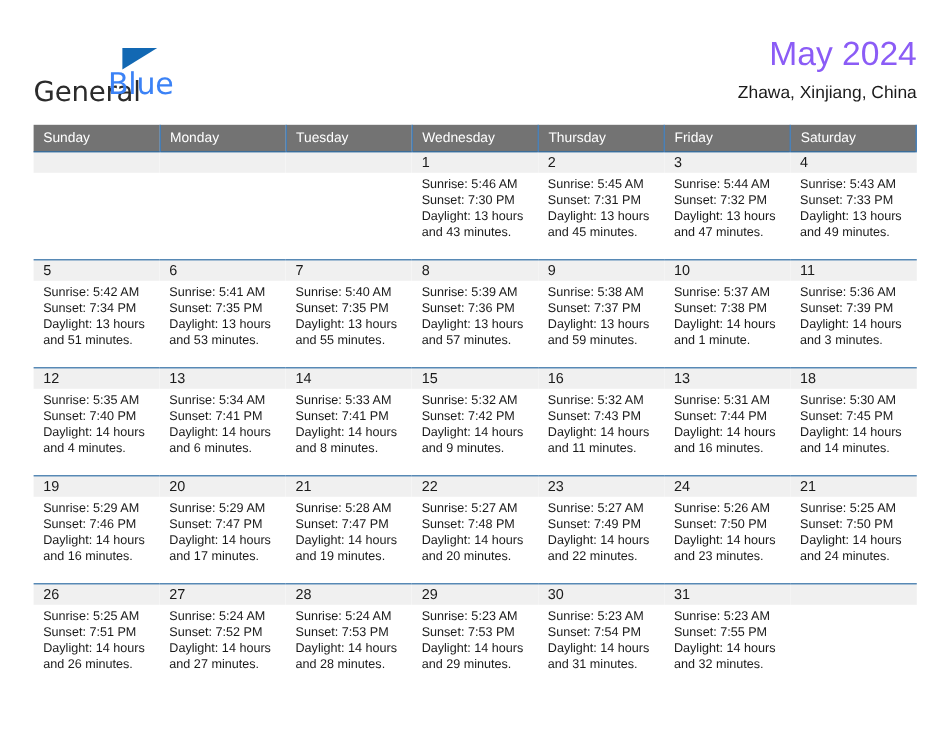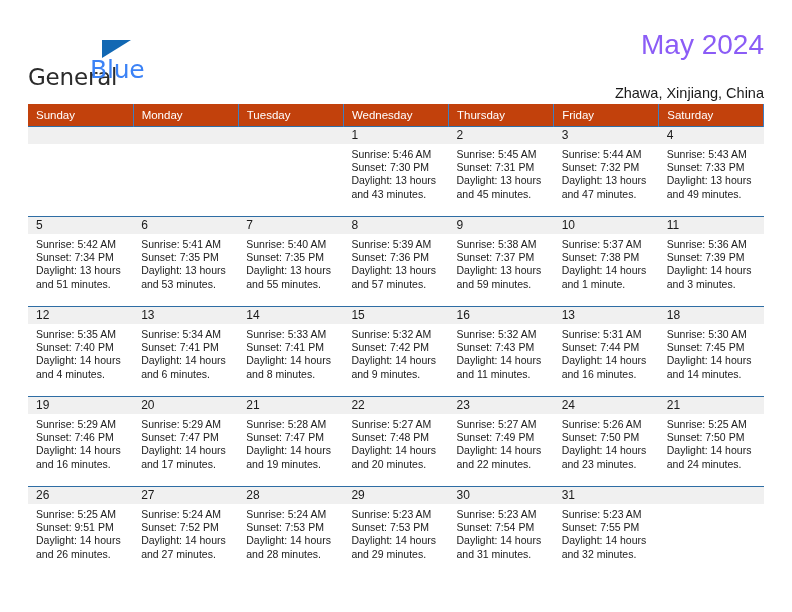--- a/index.html
+++ b/index.html
@@ -76,41 +76,41 @@
     text-align: right;
   }
   .title-month {
     font-size: 28px;
     font-weight: 400;
     color: #8b5cf6;
     line-height: 34px;
     font-family: "Liberation Sans", sans-serif;
   }
   .title-location {
-    margin-top: 22px;
+    margin-top: 7px;
     font-size: 14.5px;
     font-weight: 400;
     color: #1a1a1a;
     line-height: 18px;
     font-family: "Liberation Sans", sans-serif;
   }
 
   
   .calendar {
     position: absolute;
     left: 28px;
     top: 104px;
     width: 736px;
     border-collapse: collapse;
     table-layout: fixed;
   }
   .calendar col { width: 105.14px; }
 
   .calendar thead th {
-    background: #c2410c;
+    background: #737373;
     color: #ffffff;
     font-size: 11.5px;
     font-weight: 400;
     text-align: left;
     padding: 5px 0 5px 8px;
     height: 20px;
     box-sizing: border-box;
     border-right: 1px solid #3b7fc4;
   }
 
@@ -424,21 +424,21 @@
               <div>Daylight: 14 hours</div>
               <div>and 24 minutes.</div>
             </div>
           </td>
         </tr>
         <tr>
           <td>
             <span class="daynum">26</span>
             <div class="details">
               <div>Sunrise: 5:25 AM</div>
-              <div>Sunset: 9:51 PM</div>
+              <div>Sunset: 7:51 PM</div>
               <div>Daylight: 14 hours</div>
               <div>and 26 minutes.</div>
             </div>
           </td>
           <td>
             <span class="daynum">27</span>
             <div class="details">
               <div>Sunrise: 5:24 AM</div>
               <div>Sunset: 7:52 PM</div>
               <div>Daylight: 14 hours</div>

